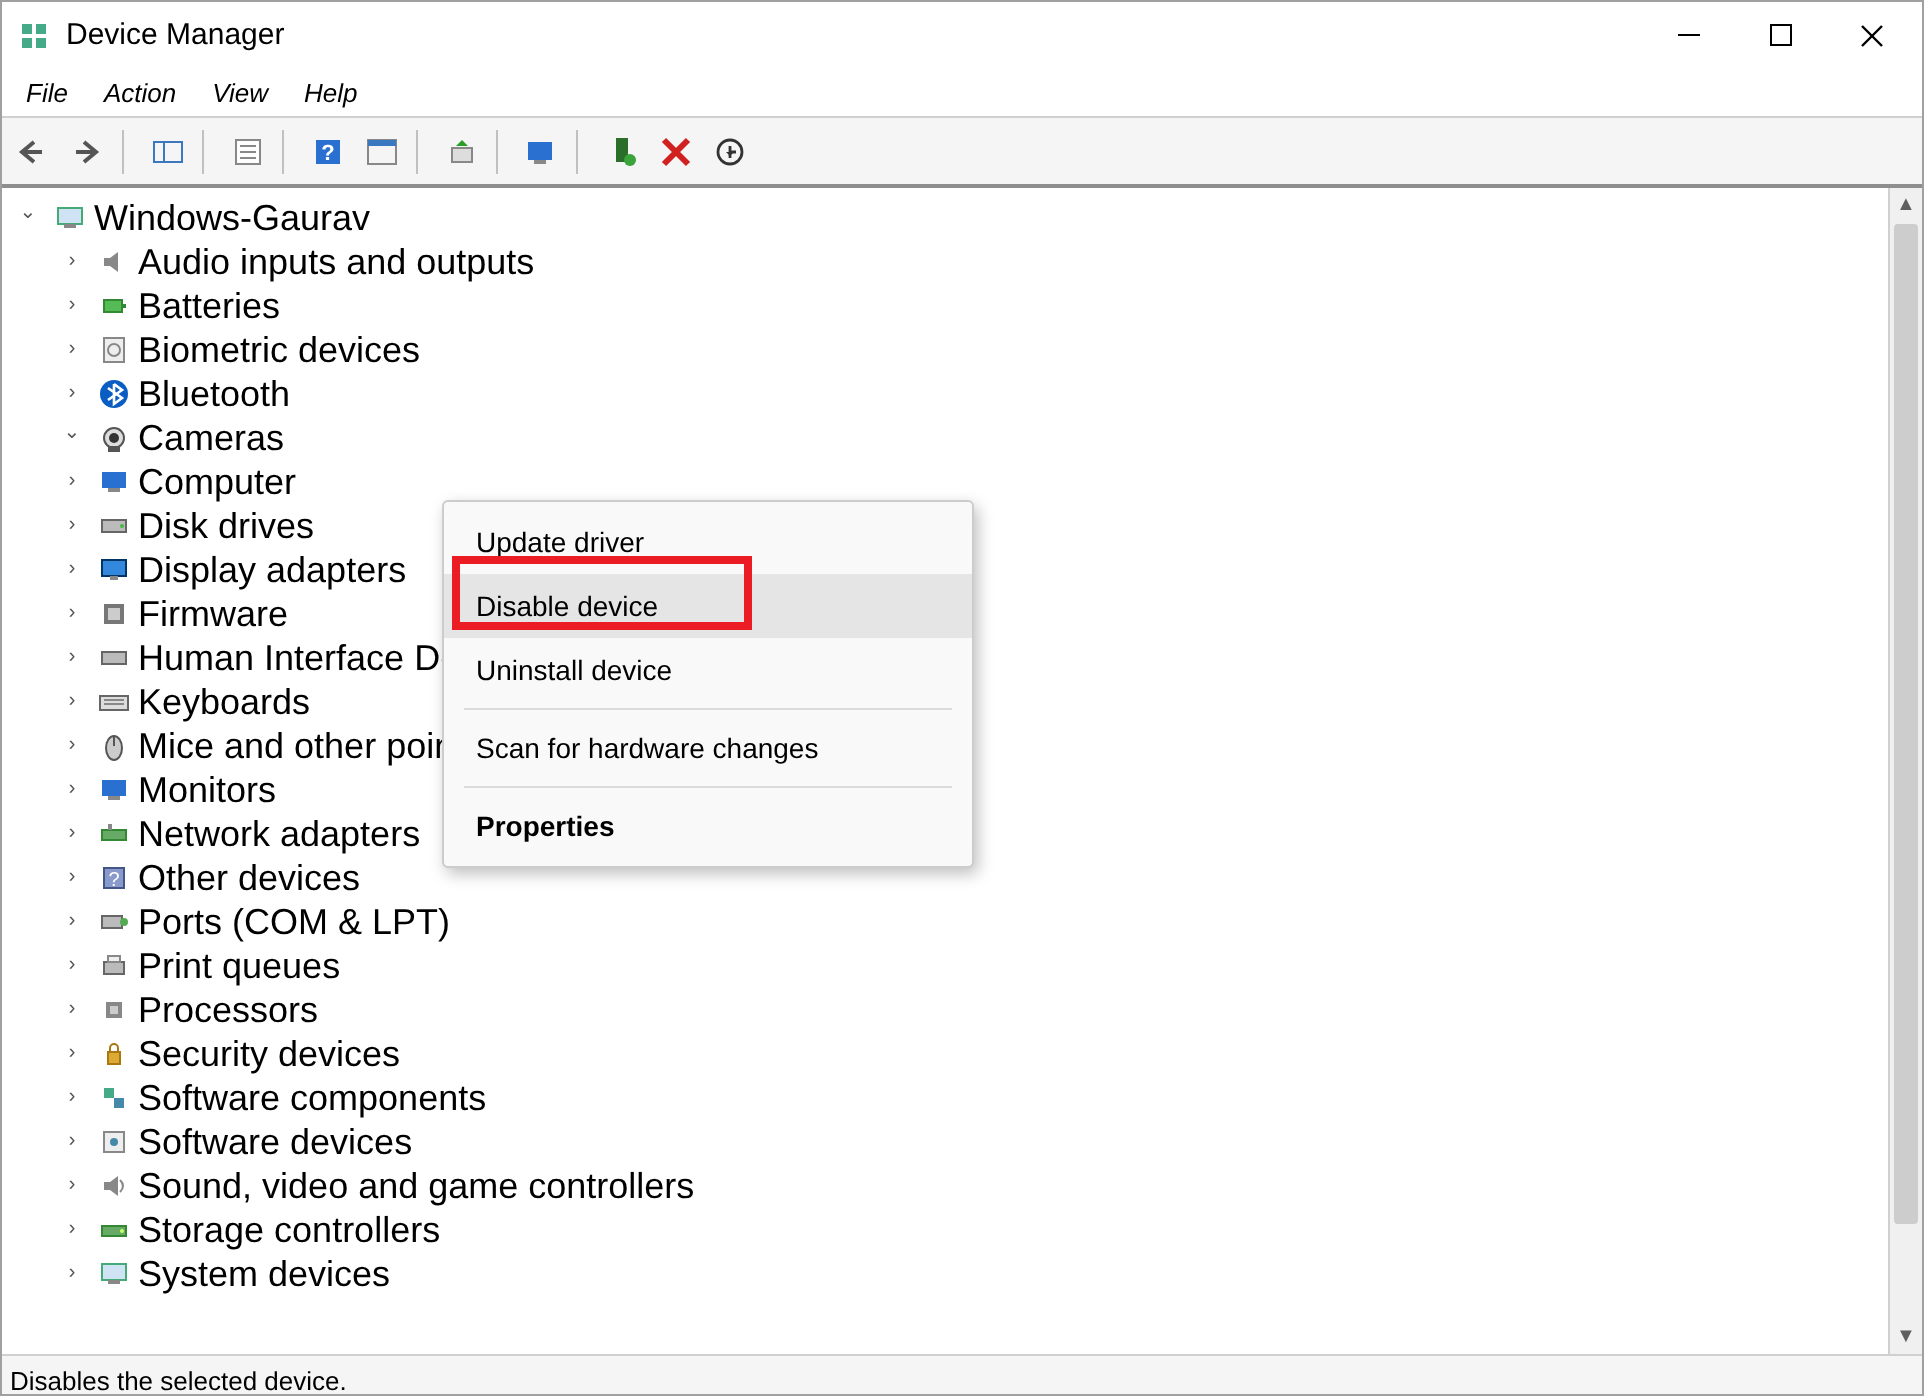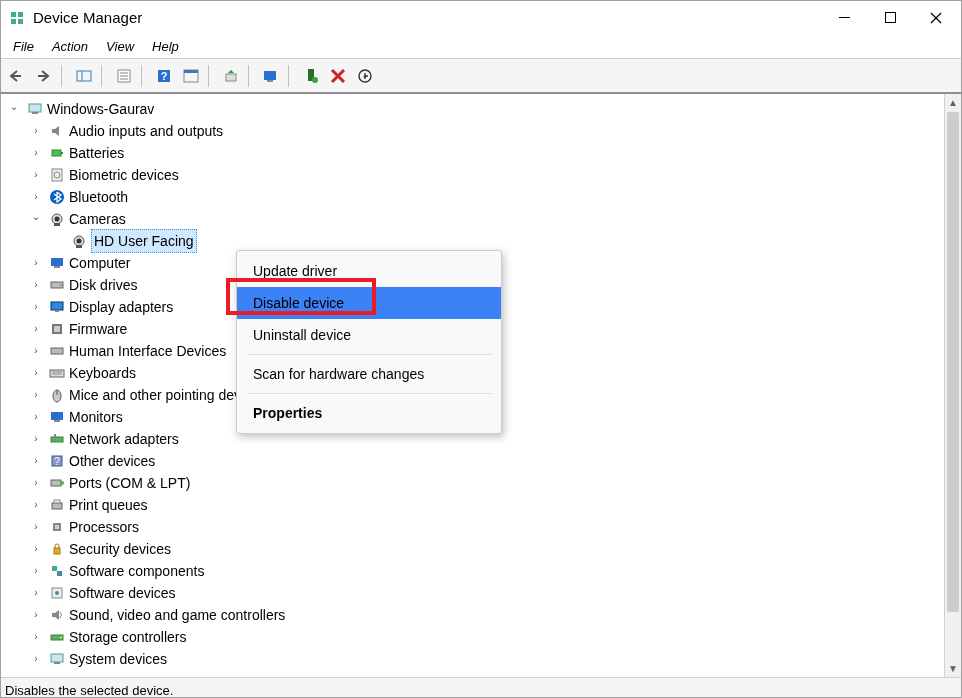--- a/index.html
+++ b/index.html
@@ -80,21 +80,21 @@
   display: inline-flex; align-items: center; justify-content: center;
   font-size: 10px; color: #555;
   margin-right: 2px;
 }
 .dev-icon {
   width: 16px; height: 16px;
   margin: 0 4px;
   display: inline-flex; align-items: center; justify-content: center;
   font-size: 12px;
 }
-.tree-label { font-size: 14px; }
+.tree-label { font-size: 18px; }
 .selected {
   background: #cde8ff;
   border: 1px dotted #4a90d9;
   padding: 0 2px;
 }
 .scrollbar {
   width: 17px;
   background: #f0f0f0;
   border-left: 1px solid #d0d0d0;
   position: relative;
@@ -115,34 +115,34 @@
   height: 22px;
   padding: 12px 4px;
   font-size: 13px;
   background: #f5f5f5;
   border-top: 1px solid #d0d0d0;
   display: flex;
   align-items: center;
 }
 .context-menu {
   position: absolute;
-  left: 235px; top: 249px;
+  left: 220px; top: 249px;
   width: 266px;
   background: #f9f9f9;
   border: 1px solid #ccc;
   box-shadow: 2px 3px 8px rgba(0,0,0,0.25);
   padding: 4px 0;
   border-radius: 3px;
   z-index: 100;
 }
 .ctx-item {
   padding: 8px 16px;
   font-size: 14px;
 }
-.ctx-item.hover { background: #3b82f6; }
+.ctx-item.hover { background: #e5e5e5; }
 .ctx-item.bold { font-weight: 700; }
 .ctx-sep {
   height: 1px;
   background: #dcdcdc;
   margin: 3px 10px;
 }
 .red-box {
   position: absolute;
   left: 225px; top: 277px;
   width: 150px; height: 37px;
@@ -321,31 +321,20 @@
       <div class="tree-row" style="padding-left: 26px;">
         <span class="expander" style="transform: translateY(-2px);">⌄</span>
         <span class="dev-icon">
           <svg width="16" height="16">
             <circle cx="8" cy="8" r="5" fill="#ddd" stroke="#555"></circle>
             <circle cx="8" cy="8" r="2.5" fill="#333"></circle>
             <rect x="5" y="12" width="6" height="3" fill="#555"></rect>
           </svg>
         </span>
         <span class="tree-label">Cameras</span>
-      </div>
-      <div class="tree-row" style="padding-left: 48px;">
-        <span class="expander"></span>
-        <span class="dev-icon">
-          <svg width="16" height="16">
-            <circle cx="8" cy="8" r="5" fill="#ddd" stroke="#555"></circle>
-            <circle cx="8" cy="8" r="2.5" fill="#333"></circle>
-            <rect x="5" y="12" width="6" height="3" fill="#555"></rect>
-          </svg>
-        </span>
-        <span class="tree-label selected">HD User Facing</span>
       </div>
       <div class="tree-row" style="padding-left: 26px;">
         <span class="expander">›</span>
         <span class="dev-icon">
           <svg width="16" height="16">
             <rect x="2" y="3" width="12" height="8" fill="#2a70d0"></rect>
             <rect x="5" y="11" width="6" height="2" fill="#888"></rect>
           </svg>
         </span>
         <span class="tree-label">Computer</span>

